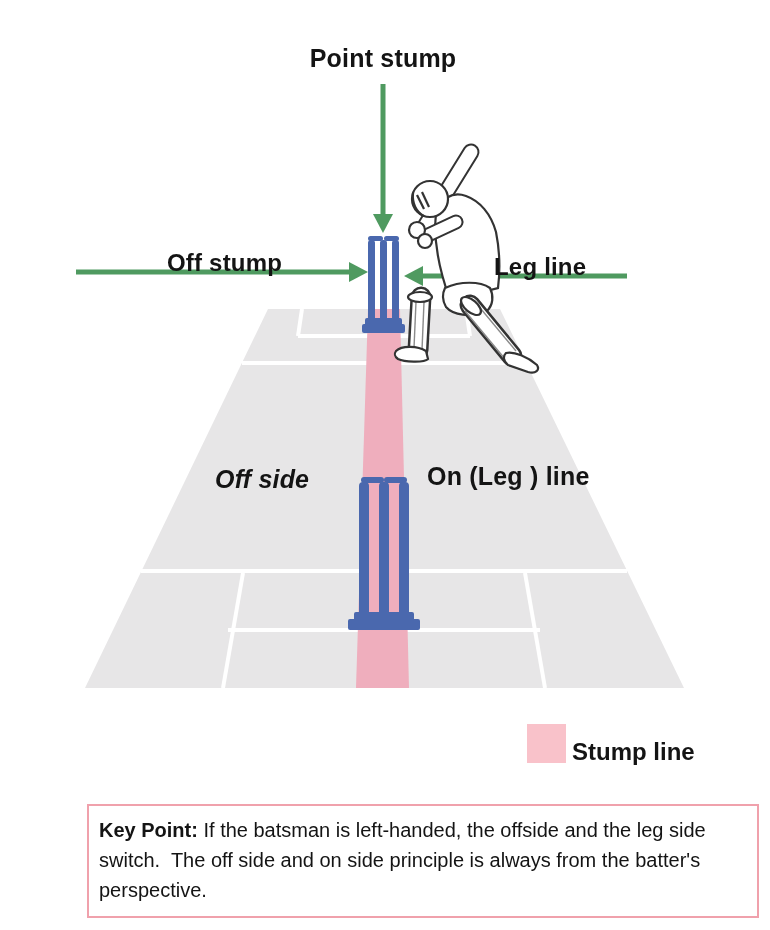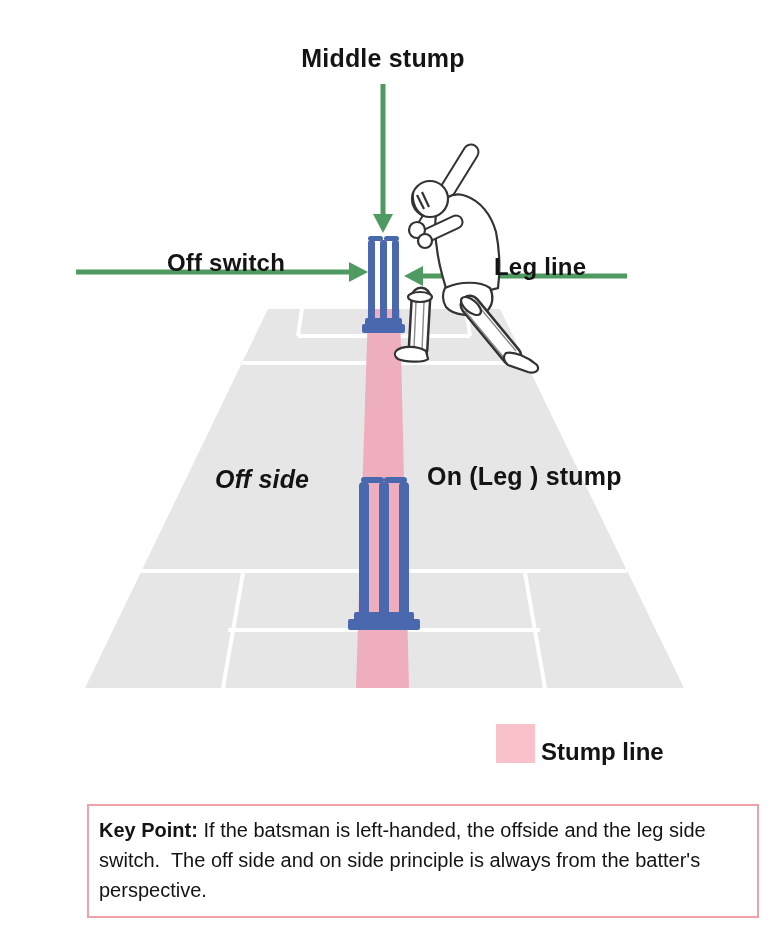--- a/index.html
+++ b/index.html
@@ -12,21 +12,21 @@
     position:absolute;font-weight:700;color:#141414;white-space:nowrap;
     letter-spacing:0.2px;
   }
   .lbl-stump{font-size:24px;}
   .lbl-side{font-size:25px;}
   #middle-stump-label{left:383px;top:44px;transform:translateX(-50%);font-size:25px;}
   #off-stump-label{left:167px;top:249px;}
   #leg-stump-label{left:494px;top:253px;}
   #off-side-label{left:215px;top:465px;font-style:italic;}
   #on-side-label{left:427px;top:462px;}
-  #legend{position:absolute;left:496px;top:724px;display:flex;align-items:center;}
+  #legend{position:absolute;left:527px;top:724px;display:flex;align-items:center;}
   #legend-label{position:absolute;left:45px;top:14px;font-weight:700;font-size:24px;white-space:nowrap;}
   #key-point-box{
     position:absolute;left:87px;top:804px;width:672px;box-sizing:border-box;
     border:2px solid #f0a1ac;padding:9px 12px 11px 10px;
     font-size:20px;line-height:30px;color:#141414;
   }
   #key-point-text-wrap{margin:0;white-space:pre-wrap;}
   .kp-label{font-weight:700;}
 </style>
 </head>
@@ -109,25 +109,25 @@
       <circle cx="417" cy="230" r="8"></circle>
       <circle cx="425" cy="241" r="7"></circle>
 
       <circle cx="430" cy="199" r="18"></circle>
       <path d="M413,193 C412,203 416,212 424,216" fill="none"></path>
       <line x1="417" y1="195" x2="424" y2="209"></line>
       <line x1="422" y1="192" x2="429" y2="207"></line>
     </g>
   </svg>
 
-  <div id="middle-stump-label" class="lbl">Middle stump</div>
-  <div id="off-stump-label" class="lbl lbl-stump">Off switch</div>
+  <div id="middle-stump-label" class="lbl">Point stump</div>
+  <div id="off-stump-label" class="lbl lbl-stump">Off stump</div>
   <div id="leg-stump-label" class="lbl lbl-stump">Leg line</div>
   <div id="off-side-label" class="lbl lbl-side">Off side</div>
-  <div id="on-side-label" class="lbl lbl-side">On (Leg ) stump</div>
+  <div id="on-side-label" class="lbl lbl-side">On (Leg ) line</div>
 
   <div id="legend">
     <svg width="39" height="39">
       <rect x="0" y="0" width="39" height="39" fill="#f9c2ca"></rect>
     </svg>
     <div id="legend-label">Stump line</div>
   </div>
 
   <div id="key-point-box">
       <p id="key-point-text-wrap"><span class="kp-label">Key Point:</span><span> If the batsman is left-handed, the offside and the leg side switch.  The off side and on side principle is always from the batter's perspective.</span></p>

